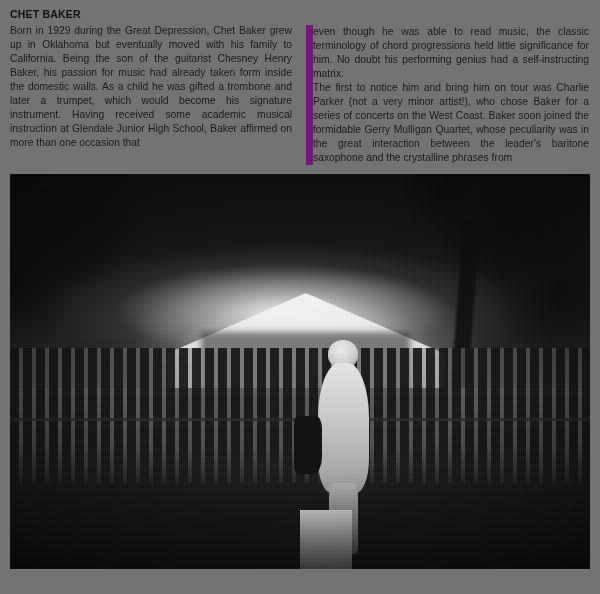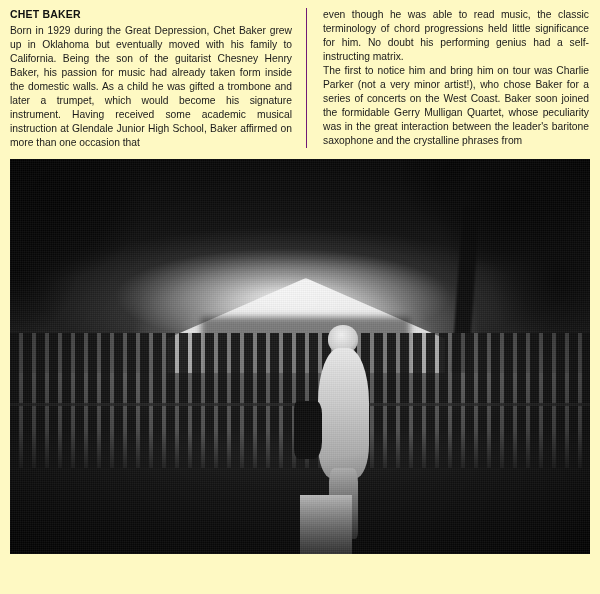--- a/index.html
+++ b/index.html
@@ -10,37 +10,38 @@
     width: 600px;
     height: 594px;
     background: #ffffff;
     font-family: "Liberation Sans", sans-serif;
     overflow: hidden;
   }
   .page {
     position: relative;
     width: 600px;
     height: 594px;
-    background: #fef9c3;
+    background: #737373;
     box-sizing: border-box;
     padding: 8px 10px 0 10px;
   }
   .columns {
     display: flex;
     gap: 14px;
     align-items: flex-start;
   }
   .col {
     width: 282px;
     box-sizing: border-box;
   }
   .col-right {
-    border-left: 1px solid #701a75;
-    padding-left: 16px;
+    border-left: 7px solid #701a75;
+    padding-left: 0;
     width: 283px;
+    margin-top: 17px;
   }
   .headline {
     font-weight: bold;
     font-size: 10.5px;
     letter-spacing: 0.2px;
     color: #111111;
     margin: 0 0 3px 0;
     line-height: 13px;
   }
   .body-text {

